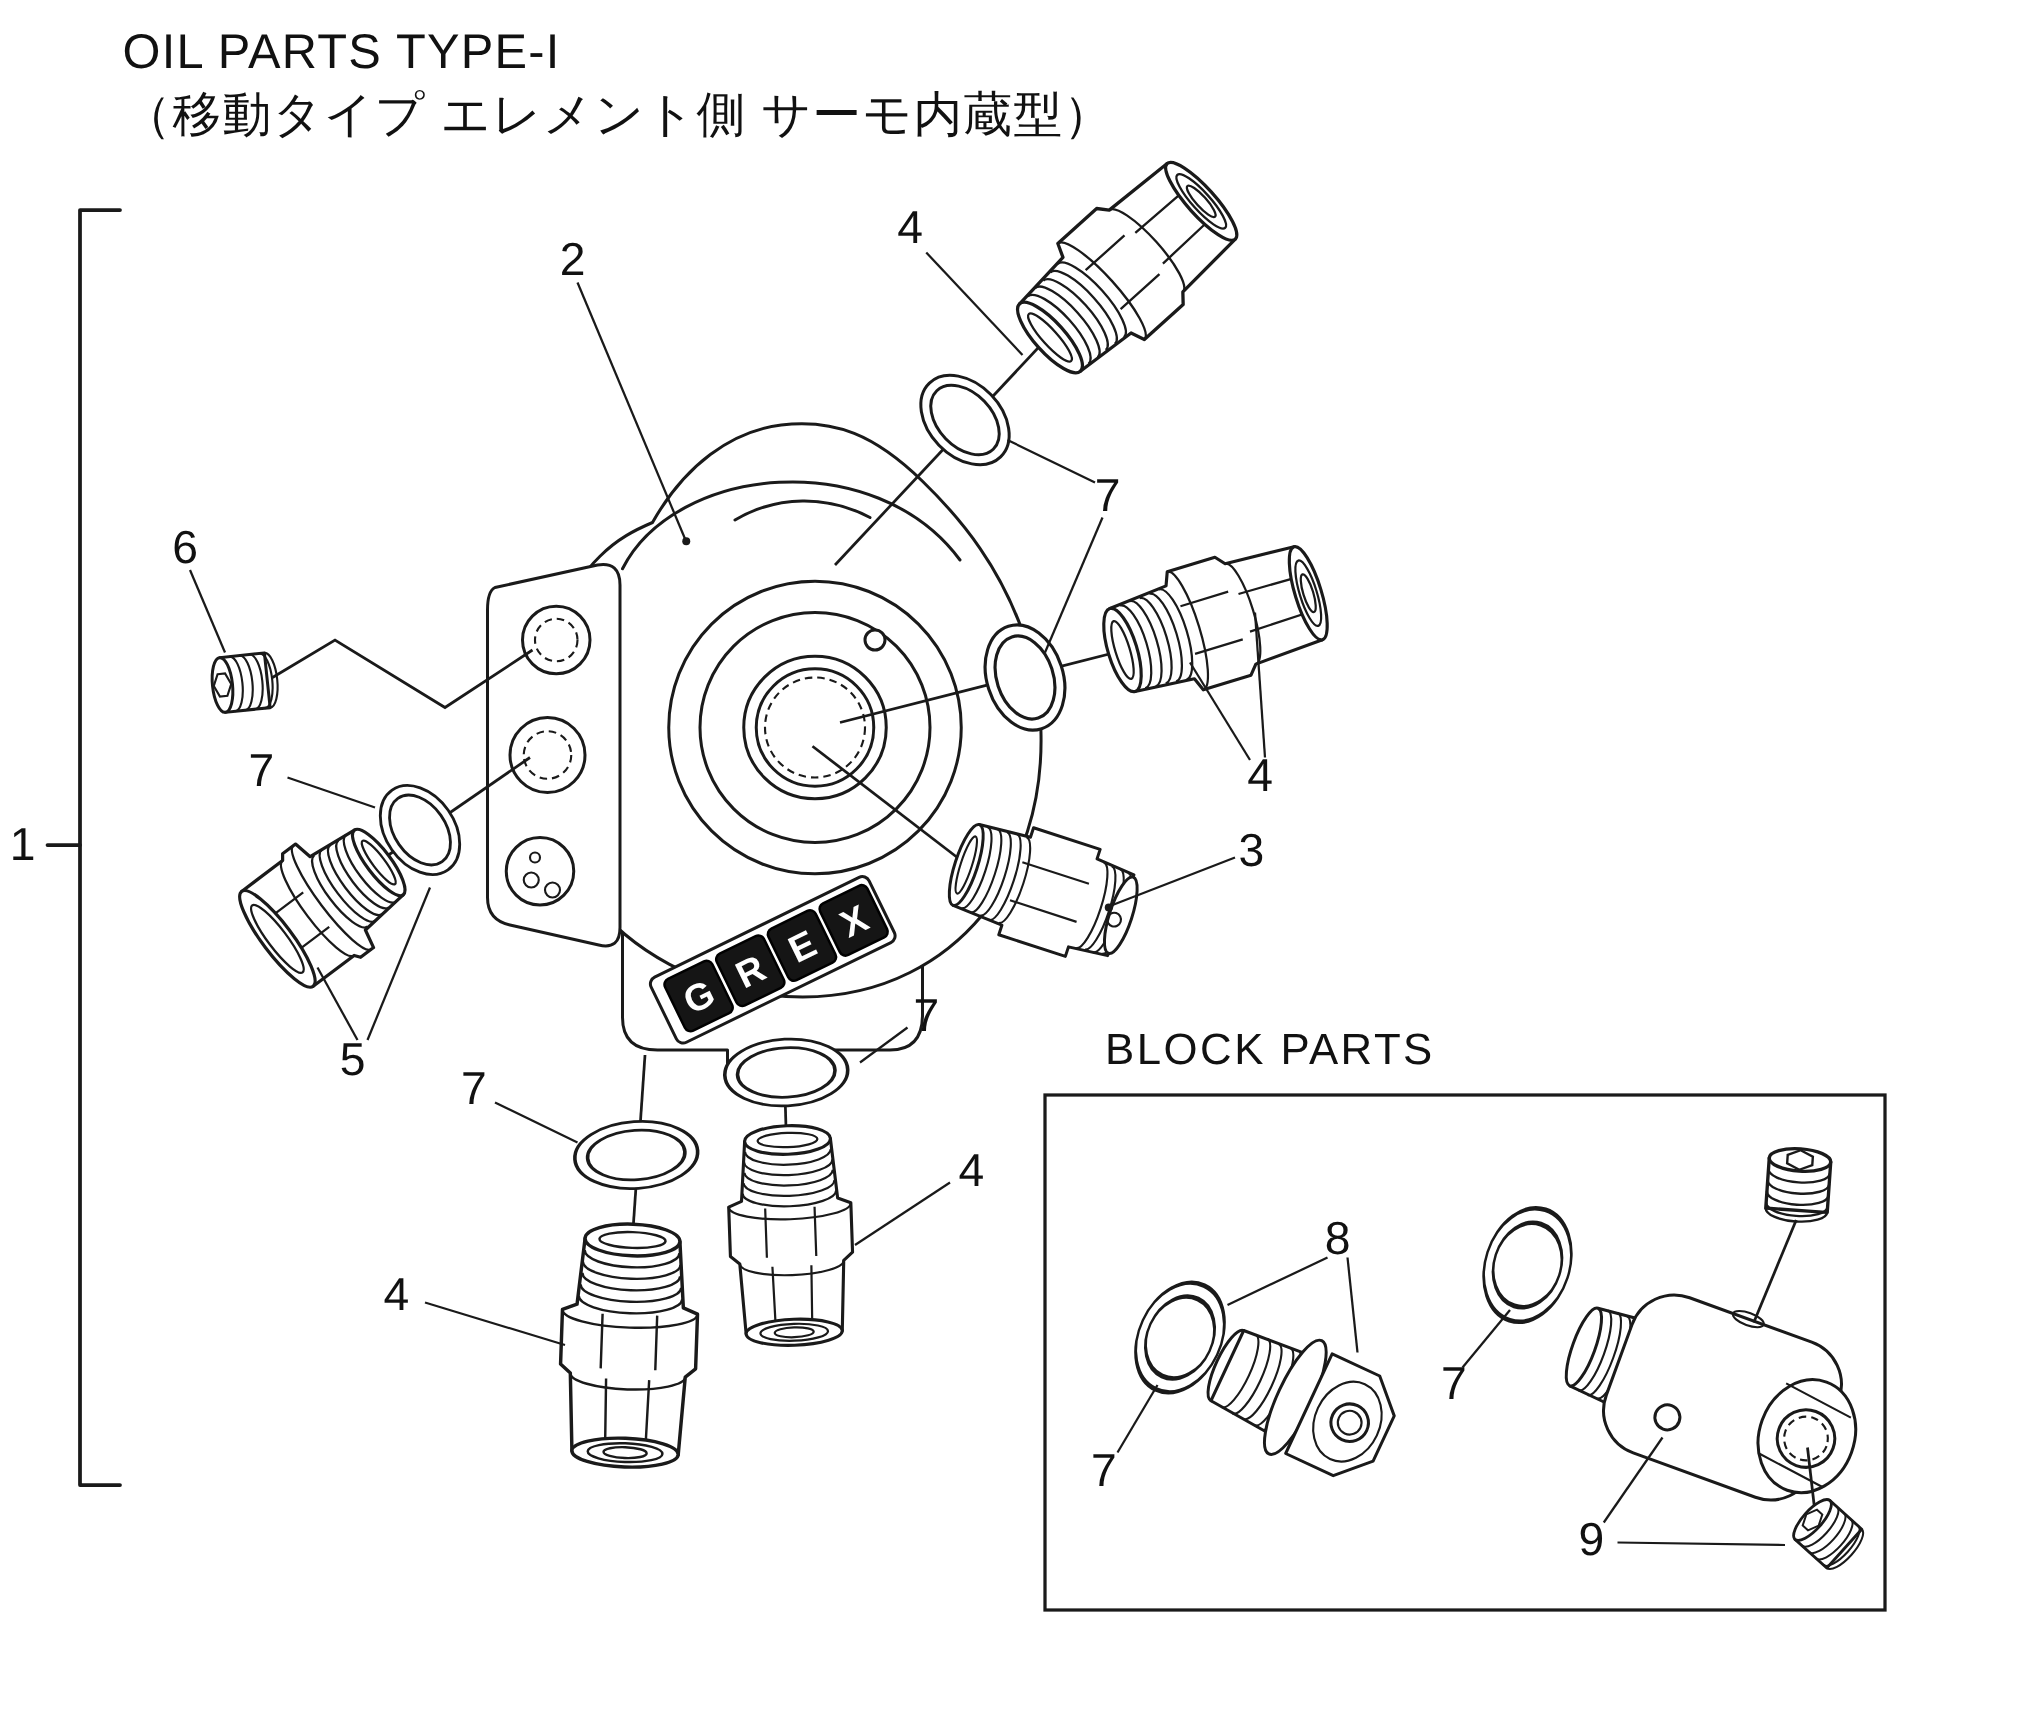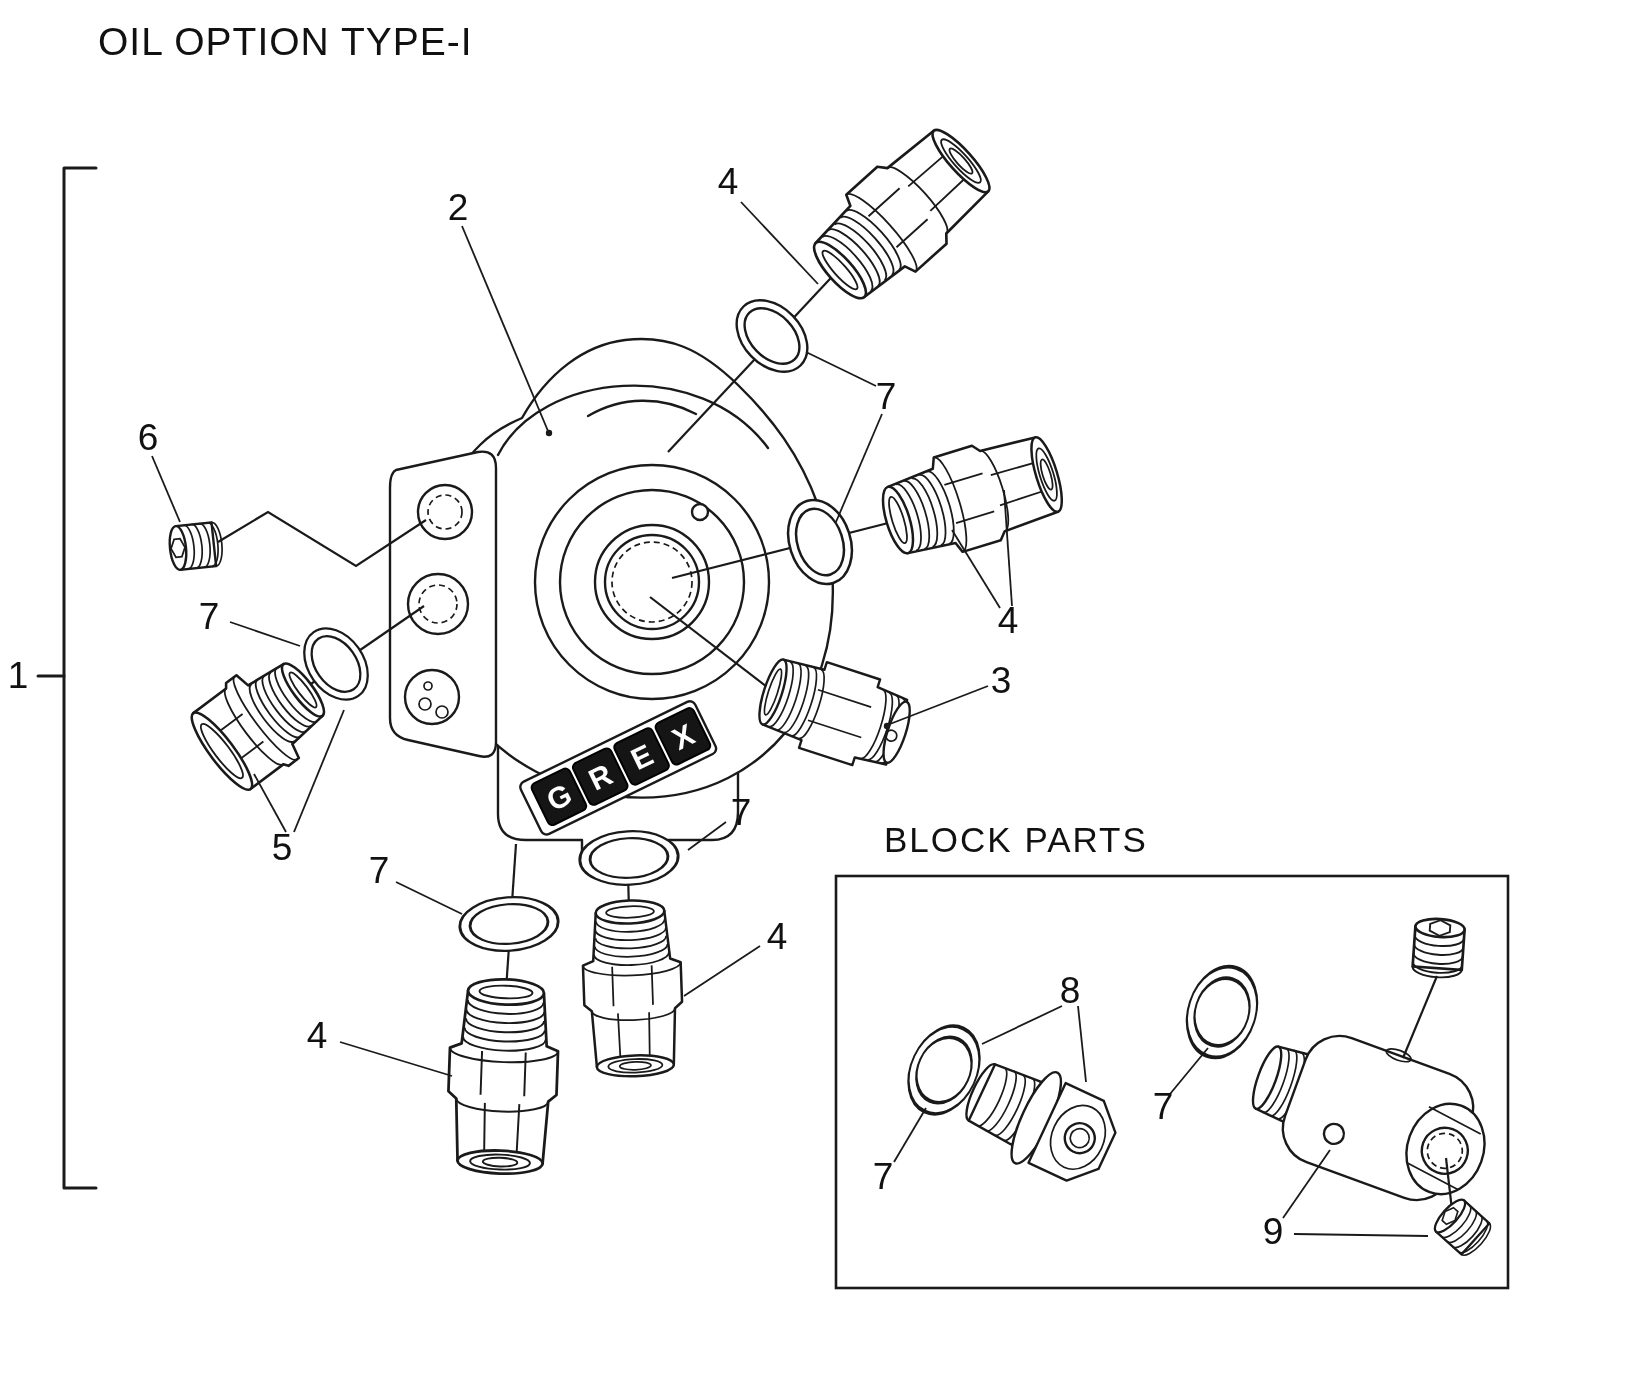--- a/index.html
+++ b/index.html
@@ -198,21 +198,22 @@
       <line class="ld" x1="1062" y1="1006" x2="982" y2="1044"></line>
       <line class="ld" x1="1078" y1="1006" x2="1086" y2="1082"></line>
       <line class="ld" x1="894" y1="1162" x2="926" y2="1108"></line>
       <line class="ld" x1="1170" y1="1094" x2="1208" y2="1048"></line>
       <line class="ld" x1="1283" y1="1218" x2="1330" y2="1150"></line>
       <line class="ld" x1="1294" y1="1234" x2="1428" y2="1236"></line>
     </g>
   </svg>
 
   <div class="title-block">
-    <div>OIL OPTION TYPE-I</div>
+    <div>OIL PARTS TYPE-I</div>
+    <div>（移動タイプ エレメント側 サーモ内蔵型）</div>
   </div>
 
   <div class="option-heading">BLOCK PARTS</div>
 
   <div class="callout" style="left:18px;top:676px">1</div>
   <div class="callout" style="left:458px;top:208px">2</div>
   <div class="callout" style="left:728px;top:182px">4</div>
   <div class="callout" style="left:886px;top:397px">7</div>
   <div class="callout" style="left:148px;top:438px">6</div>
   <div class="callout" style="left:209px;top:617px">7</div>

